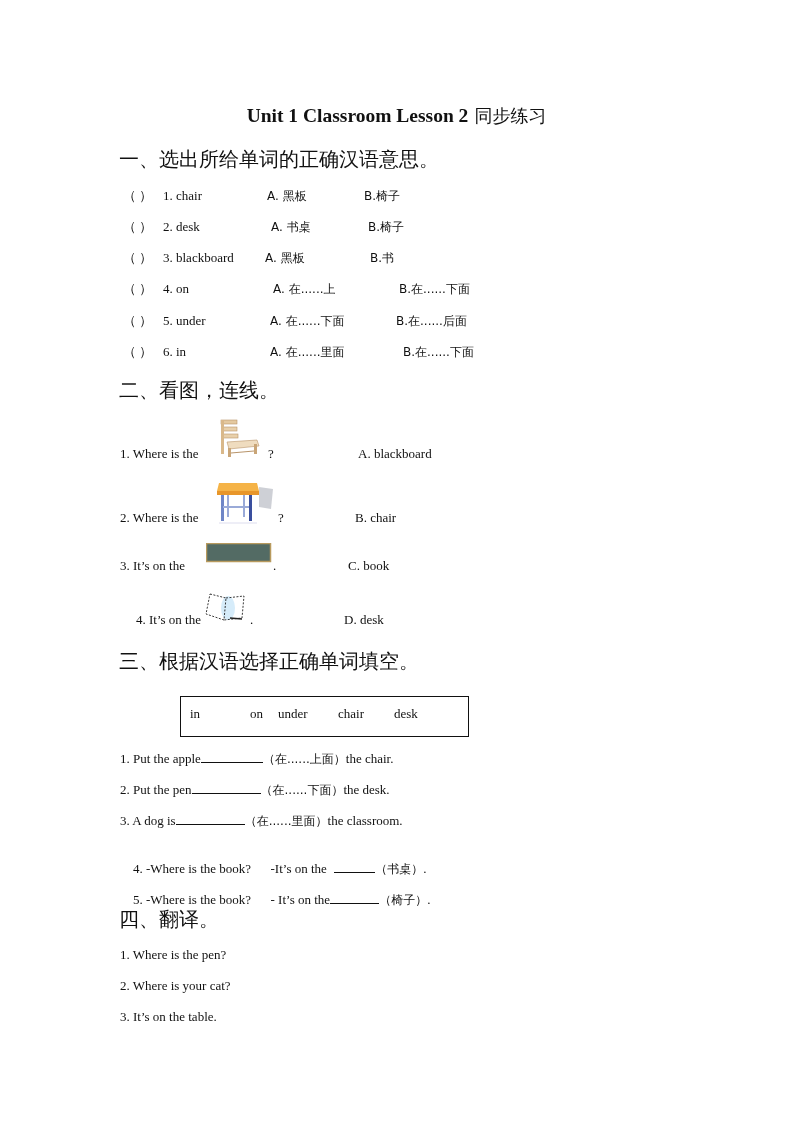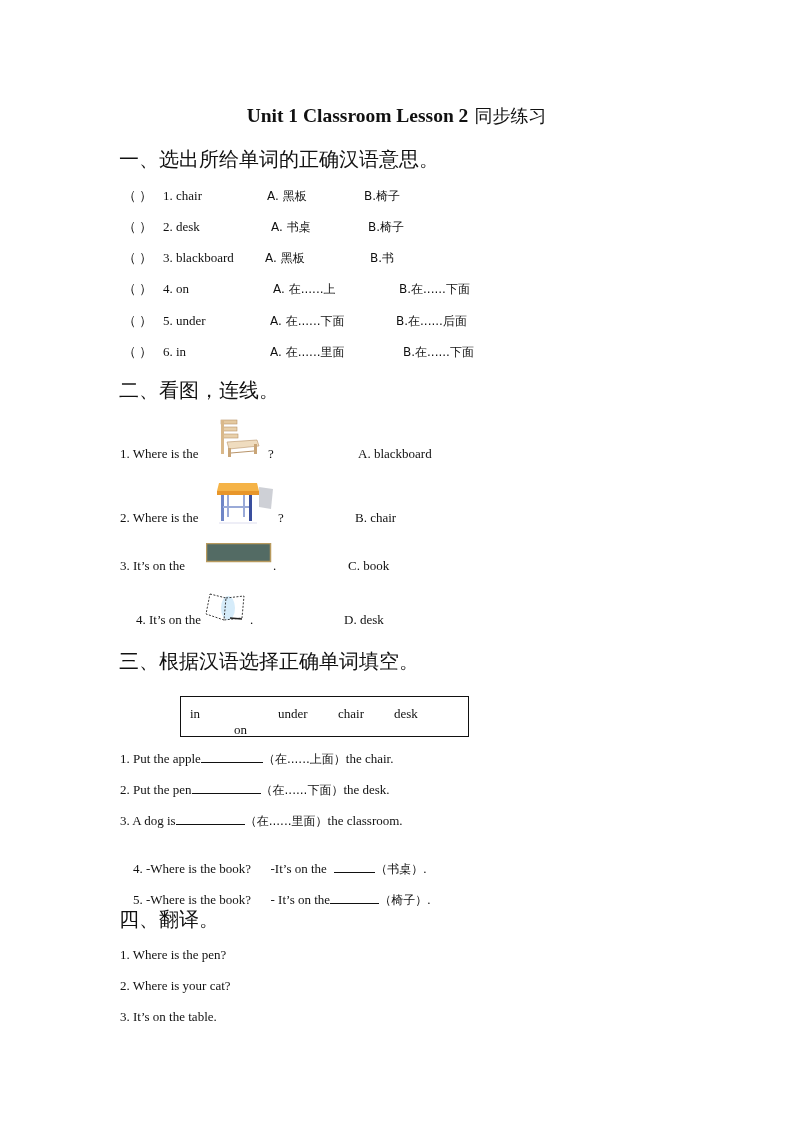--- a/index.html
+++ b/index.html
@@ -120,21 +120,21 @@
     </svg>
   </div>
   <span class="abs t" style="left:250px;top:612px;">.</span>
   <span class="abs t" style="left:344px;top:612px;">D. desk</span>
 </div>
 
 <div class="abs h" style="top:648px;">三、根据汉语选择正确单词填空。</div>
 
 <div class="wordbox">
   <span style="left:9px;">in</span>
-  <span style="left:53px;margin-top:16px;">on</span>
+  <span style="left:69px;">on</span>
   <span style="left:97px;">under</span>
   <span style="left:157px;">chair</span>
   <span style="left:213px;">desk</span>
 </div>
 
 <div>
   <div class="abs t" style="left:120px;top:749px;">
     <span>1. Put the apple</span><span class="blank" style="width:62px;"></span><span class="cn13">（在......上面）</span><span>the chair.</span>
   </div>
   <div class="abs t" style="left:120px;top:780px;">

